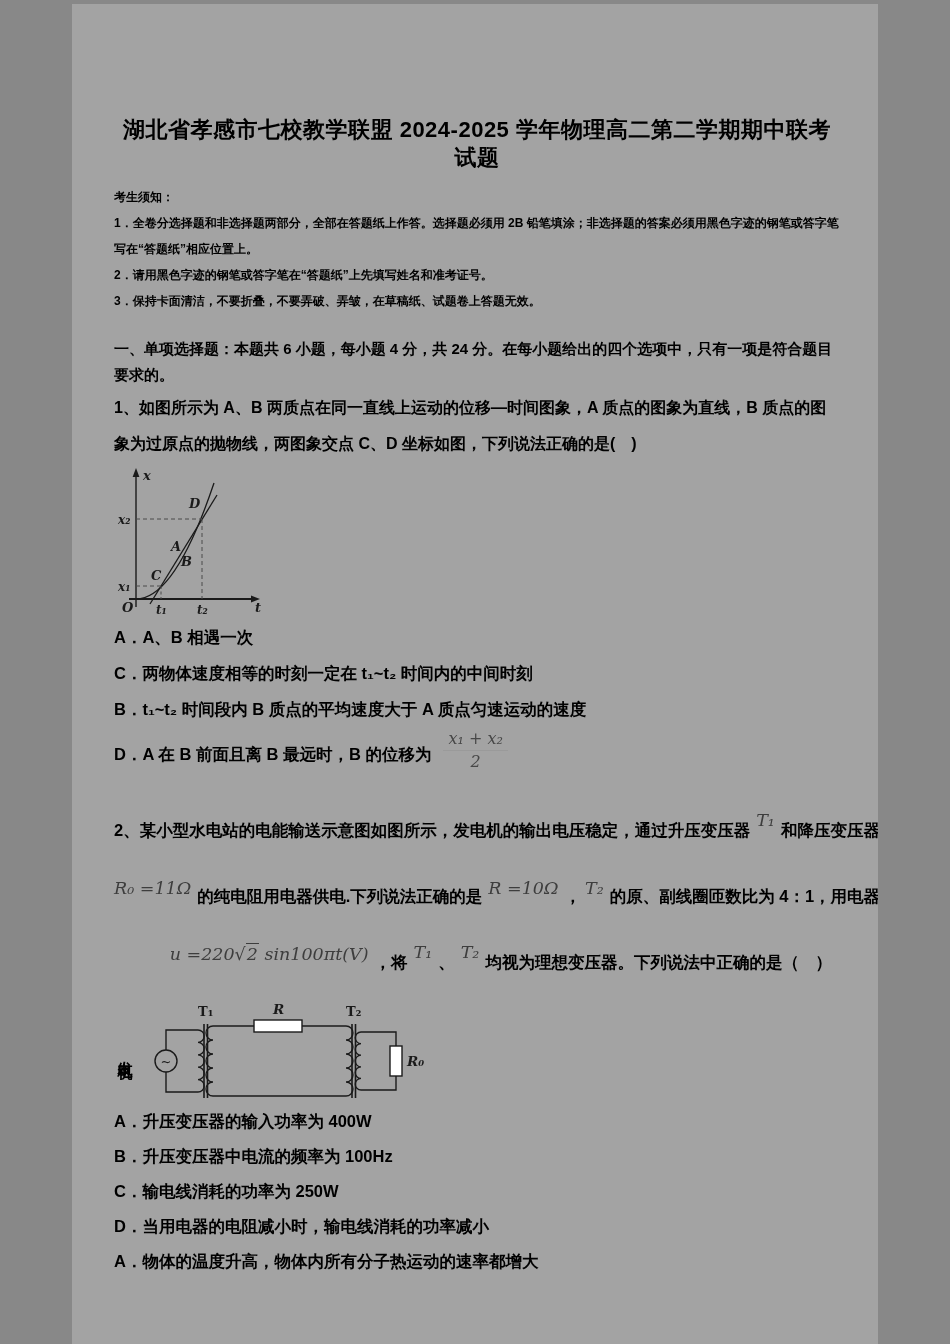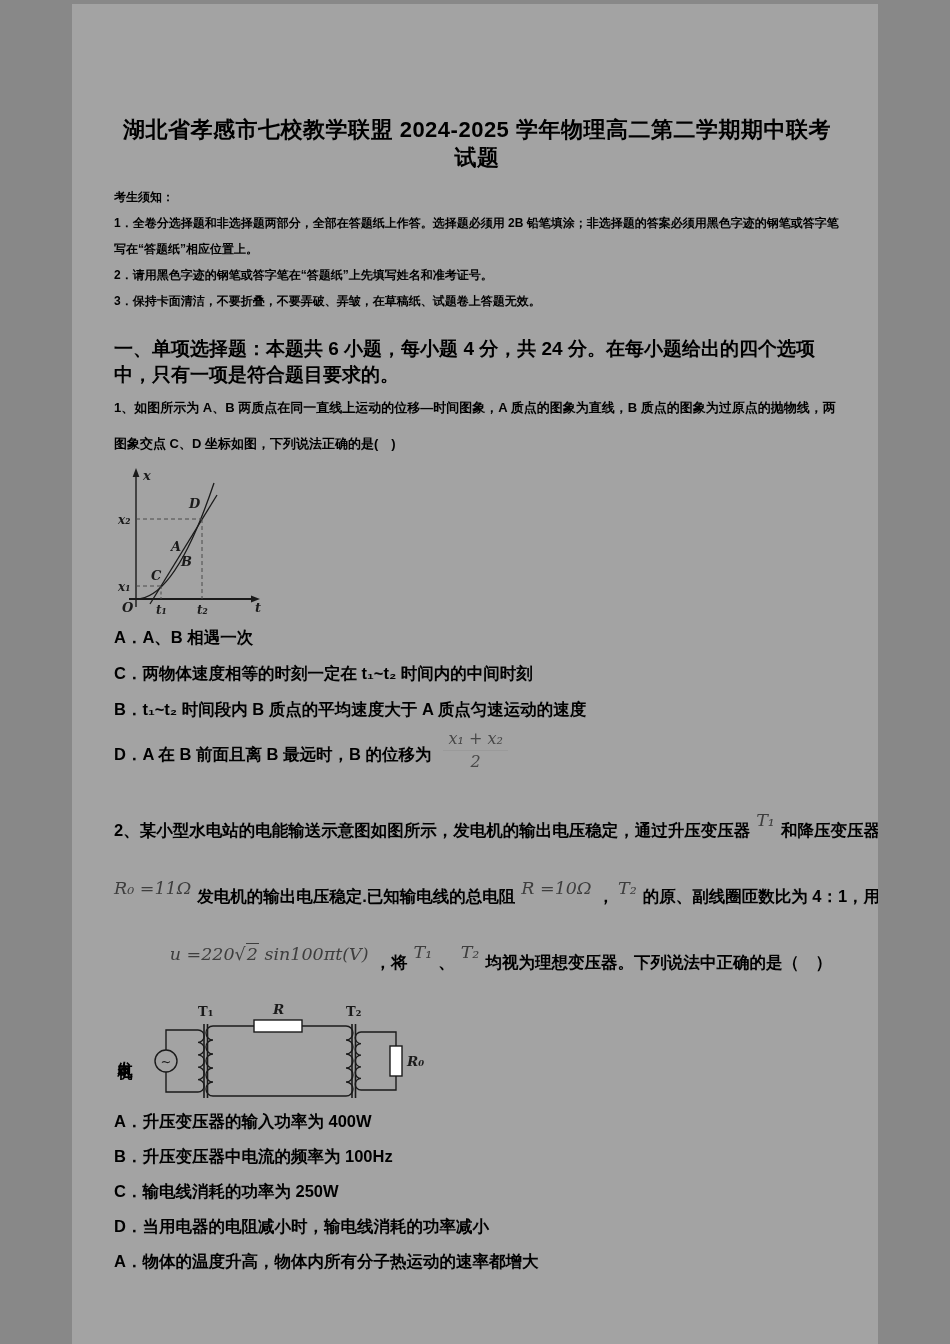--- a/index.html
+++ b/index.html
@@ -4,22 +4,22 @@
 <style>
   html,body{margin:0;padding:0;background:#888;}
   .page{
     position:relative;width:806px;height:1344px;margin:4px auto;background:#a3a3a3;
     font-family:"Liberation Sans","DejaVu Sans",sans-serif;color:#000;overflow:hidden;
   }
   .content{padding:112px 38px 0 42px;}
   .exam-title{text-align:center;font-size:22px;font-weight:bold;line-height:28px;margin:0 0 12px 0;letter-spacing:.5px;}
   .notice{font-size:12px;font-weight:bold;line-height:26px;}
   .notice-item{margin:0;}
-  .sec-heading{font-size:19px;font-weight:bold;line-height:26px;margin-top:22px;}
-  .q1-stem{font-size:13px;font-weight:bold;line-height:36px;margin-top:2px;}
+  .sec-heading{font-size:15px;font-weight:bold;line-height:26px;margin-top:22px;}
+  .q1-stem{font-size:16px;font-weight:bold;line-height:36px;margin-top:2px;}
   .graph1-wrap{margin:0 0 0 2px;height:158px;}
   .option{font-size:16.5px;font-weight:bold;display:flex;align-items:center;height:36px;}
   .q2 .option,.q3 .option{height:35px;}
   .option-d{height:54px;}
   .frac{
     display:inline-flex;flex-direction:column;align-items:center;margin-left:12px;
     font-family:"DejaVu Serif",serif;font-style:italic;font-weight:normal;color:#474747;
     font-size:16px;line-height:1.2;position:relative;top:-5px;
   }
   .frac .num{padding:0 5px 1px 5px;border-bottom:1.5px solid #9a9a9a;}
@@ -108,21 +108,21 @@
     <div class="q2" style="margin-top:16px;">
       <div class="q2-line">
         <span class="zh">2、某小型水电站的电能输送示意图如图所示，发电机的输出电压稳定，通过升压变压器</span>
         <span class="math raised">T₁</span>
         <span class="zh">和降压变压器</span>
         <span class="math raised">T₂</span>
         <span class="zh">向</span>
       </div>
       <div class="q2-line">
         <span class="math raised-sm">R₀ =11Ω</span>
-        <span class="zh">发电机的输出电压稳定.已知输电线的总电阻</span>
+        <span class="zh">的纯电阻用电器供电.下列说法正确的是</span>
         <span class="math raised-sm" style="margin-left:6px;">R =10Ω</span>
         <span class="zh">，</span>
         <span class="math raised-sm" style="margin-left:4px;">T₂</span>
         <span class="zh">的原、副线圈匝数比为 4：1，用电器两端的电压为</span>
       </div>
       <div class="q2-line">
         <span class="math raised-sm">
           <span>u =220</span><span>√</span><span class="radicand">2</span><span> sin100πt(V)</span>
         </span>
         <span class="zh">，将</span>

